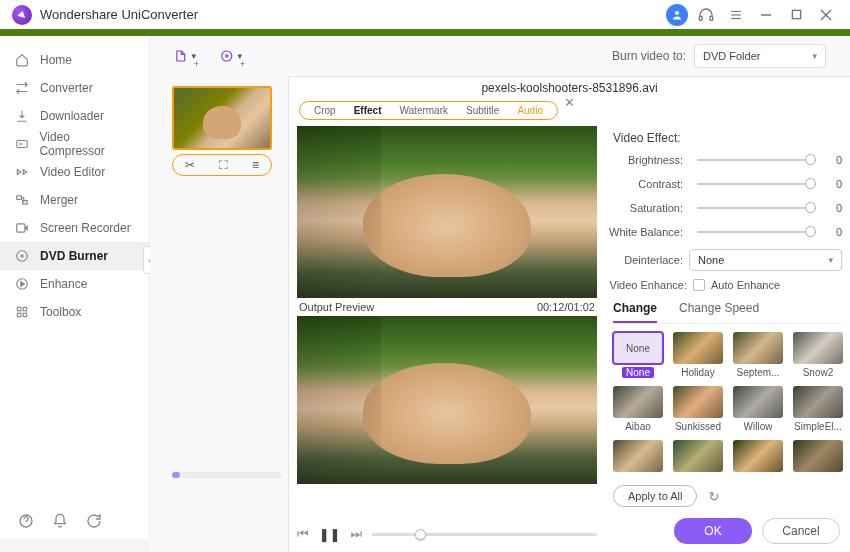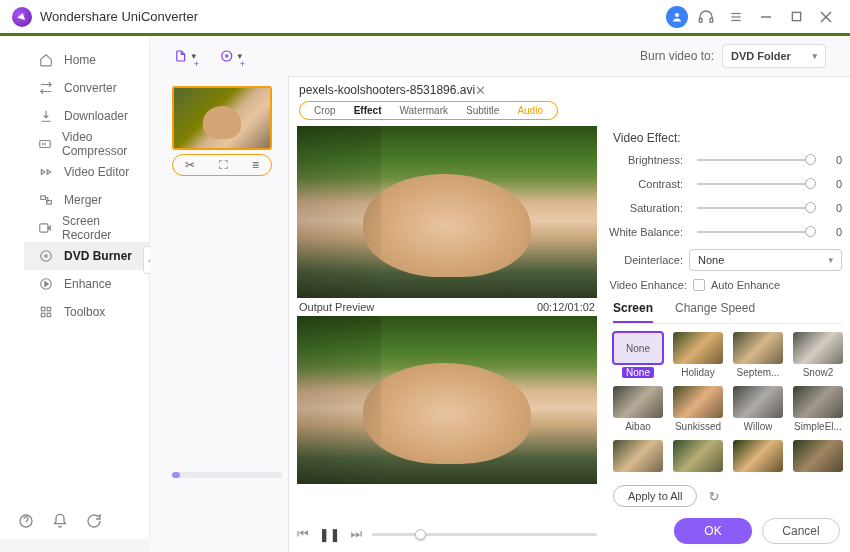--- a/index.html
+++ b/index.html
@@ -1,58 +1,58 @@
 <!DOCTYPE html>
 <html><head>
 <meta charset="utf-8">
 <style>
 * { box-sizing: border-box; margin: 0; padding: 0; font-family: -apple-system, BlinkMacSystemFont, "Segoe UI", Arial, sans-serif; }
 body { width: 850px; height: 552px; background: #f5f5f7; position: relative; overflow: hidden; font-size: 12px; color: #333; }
 
 
-.titlebar { height: 36px; background: #fff; display: flex; align-items: center; padding: 0 12px; border-bottom: 3px solid #4d7c0f; }
+.titlebar { height: 36px; background: #fff; display: flex; align-items: center; padding: 0 12px; border-bottom: 7px solid #4d7c0f; }
 .titlebar .logo { width: 20px; height: 20px; border-radius: 50%; background: radial-gradient(circle at 35% 35%, #a855f7, #6b21a8); margin-right: 8px; position: relative; }
 .titlebar .logo::after { content:""; position:absolute; top:6px; left:6px; border-left:4px solid transparent; border-right:4px solid transparent; border-bottom:6px solid #fff; transform: rotate(15deg); }
 .titlebar .title { font-size: 13px; color: #333; }
 .titlebar .spacer { flex: 1; }
 .titlebar .rbtn { width: 24px; height: 24px; display:flex; align-items:center; justify-content:center; margin-left:6px; color:#666; cursor:pointer; }
 .titlebar .avatar { width: 22px; height: 22px; border-radius:50%; background:#3b82f6; display:flex; align-items:center; justify-content:center; color:#fff; font-size:11px; }
 
 
-.sidebar { position:absolute; top:36px; left:0; width:150px; bottom:13px; background:#fff; border-right:1px solid #eee;padding-left:24px; }
+.sidebar { position:absolute; top:36px; left:0; width:150px; bottom:13px; background:#fff; border-right:1px solid #eee; }
 .sidebar .item { height:28px; display:flex; align-items:center; padding:0 14px; color:#666; font-size:12px; cursor:pointer; }
 .sidebar .item .ic { width:16px; height:16px; margin-right:10px; display:flex; align-items:center; justify-content:center; color:#888; }
 .sidebar .item.active { background:#f0f0f0; color:#222; font-weight:600; }
 .sidebar .footer-icons { position:absolute; bottom:10px; left:0; right:0; display:flex; gap:18px; padding:0 18px; color:#888; }
 .collapse-handle { position:absolute; right:-8px; top:210px; width:14px; height:28px; background:#fff; border:1px solid #ddd; border-radius:3px; display:flex; align-items:center; justify-content:center; color:#888; font-size:10px; }
 
 
 .main { position:absolute; top:36px; left:150px; right:0; bottom:0; background:#f9f9fb; }
 .toolbar { height:40px; display:flex; align-items:center; padding:0 24px; }
 .toolbar .btnic { position:relative; width:22px; height:22px; color:#7c3aed; margin-right:24px; display:flex; align-items:center; justify-content:center; }
 .toolbar .btnic .plus { position:absolute; bottom:-2px; right:-3px; font-size:9px; color:#7c3aed; }
 .toolbar .caret { font-size:9px; color:#555; margin-left:4px; }
 .toolbar .spacer { flex:1; }
 .toolbar .burn-label { font-size:12px; color:#666; margin-right:8px;text-align:right; }
-.toolbar .select { width:104px; height:24px; border:1px solid #ddd; border-radius:4px; background:#fff; padding:0 8px; display:flex; align-items:center; justify-content:space-between; font-size:11px; color:#444;font-weight:bold; }
+.toolbar .select { width:132px; height:24px; border:1px solid #ddd; border-radius:4px; background:#fff; padding:0 8px; display:flex; align-items:center; justify-content:space-between; font-size:11px; color:#444; }
 
 
 .thumbbox { position:absolute; top:50px; left:22px; width:100px; }
 .thumbbox .thumb { width:100px; height:64px; border:2px solid #f59e0b; border-radius:3px; overflow:hidden; }
 .thumbbox .thumb-bg { width:100%; height:100%; background: linear-gradient(135deg, #556b2f 0%, #808000 40%, #d2b48c 55%, #e8c5a0 70%, #8b7355 100%); position:relative; }
 .thumbbox .thumb-bg::after { content:""; position:absolute; left:30%; top:30%; width:40%; height:55%; background:#d4a574; border-radius:50% 50% 40% 40%; }
 .thumbbox .tools { margin-top:4px; height:22px; border:1.5px solid #f59e0b; border-radius:11px; display:flex; align-items:center; justify-content:space-around; color:#555; }
 .thumbbox .tools span { font-size:12px; }
 
 .progress-track { position:absolute; left:22px; bottom:74px; width:110px; height:6px; background:#ececf0; border-radius:3px; }
 .progress-fill { width:8px; height:100%; background:#a78bfa; border-radius:3px; }
 
 
 .dialog { position:absolute; top:76px; left:288px; right:0; bottom:0; background:#fff; border-left:1px solid #e5e5e5; border-top:1px solid #e5e5e5; }
-.dialog .dlg-header { height:22px; display:flex; align-items:center; padding:4px 10px 0 10px; }
+.dialog .dlg-header { height:22px; display:flex; align-items:center; justify-content:space-between; padding:4px 10px 0 10px;flex-direction:column; }
 .dialog .filename { font-size:12px; color:#333; }
 .dialog .close { color:#888; cursor:pointer; font-size:13px; }
 
 .edit-tabs { display:flex; gap:18px; padding:2px 10px 6px 10px; align-items:center; }
 .edit-tabs .pill { display:flex; gap:18px; border:1.5px solid #f59e0b; border-radius:14px; padding:3px 14px; }
 .edit-tabs .tab { font-size:10px; color:#666; cursor:pointer; }
 .edit-tabs .tab.active { color:#222; font-weight:700; }
 .edit-tabs .tab.audio { color:#f59e0b; }
 
 .previews { padding:0 8px; width:306px; }
@@ -382,21 +382,21 @@
         </div>
     </div>
 
     <div class="check-row">
       <div class="lab">Video Enhance:</div>
       <div class="cb"></div>
       <div style="font-size:11px;color:#555">Auto Enhance</div>
     </div>
 
     <div class="sub-tabs">
-      <div class="st active">Screen</div>
+      <div class="st active">Change</div>
       <div class="st">Change Speed</div>
     </div>
 
     <div class="filter-grid">
       <div class="filter-item">
           <div class="filter-thumb selected">None</div>
           <div class="filter-name badge">None</div>
         </div>
       <div class="filter-item">
           <div class="filter-thumb" style="filter:sepia(.2) saturate(1.4)"></div>

